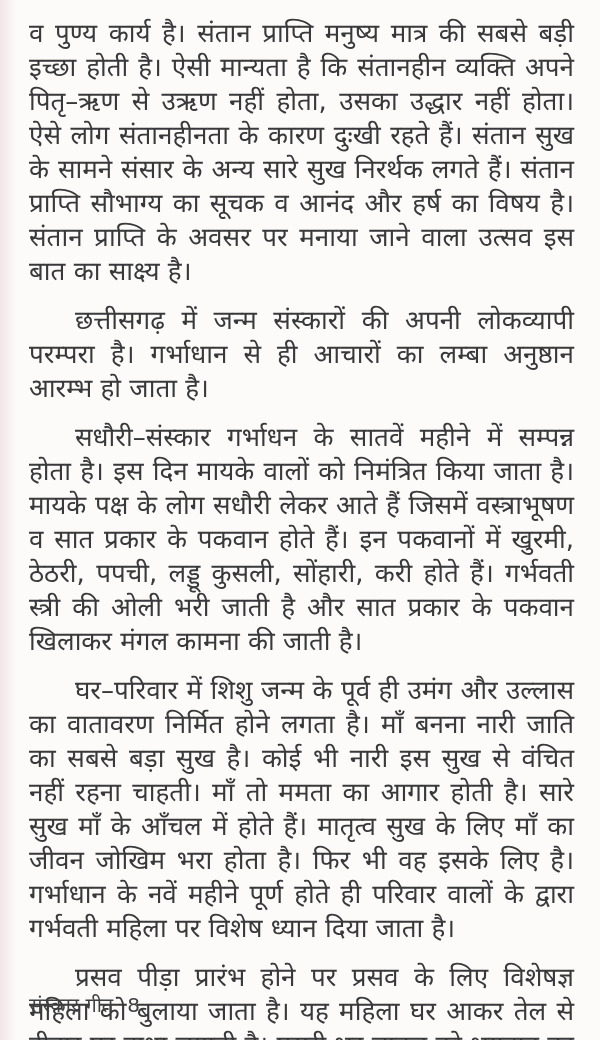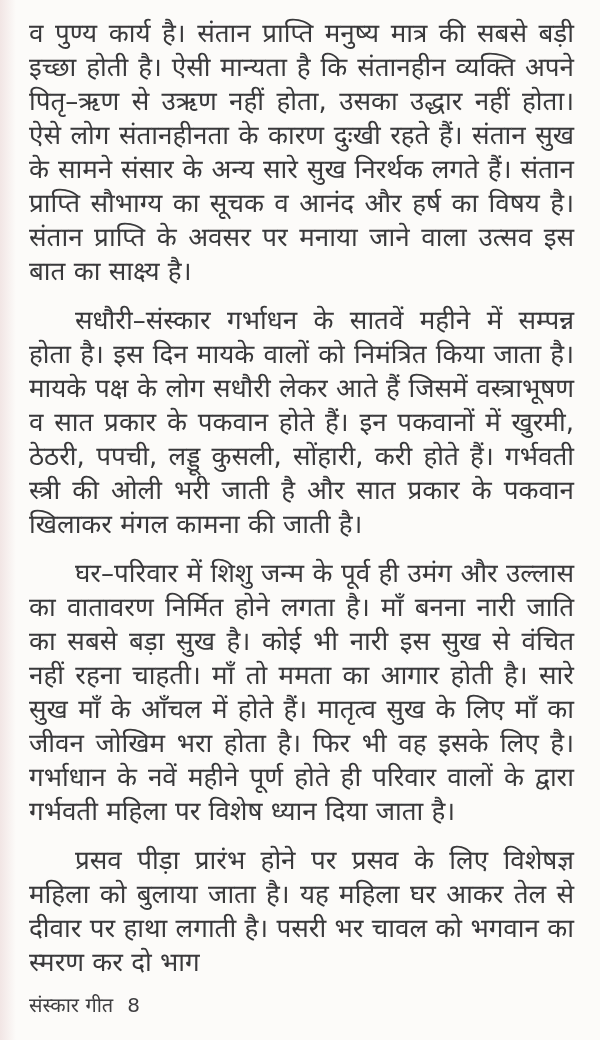--- a/index.html
+++ b/index.html
@@ -65,20 +65,21 @@
 </style>
 </head>
 <body>
 
 <div class="scan-edge"></div>
 
 <div class="page">
   <div class="body-text">
     <p>व पुण्य कार्य है। संतान प्राप्ति मनुष्य मात्र की सबसे बड़ी इच्छा होती है। ऐसी मान्यता है कि संतानहीन व्यक्ति अपने पितृ–ऋण से उऋण नहीं होता, उसका उद्धार नहीं होता। ऐसे लोग संतानहीनता के कारण दुःखी रहते हैं। संतान सुख के सामने संसार के अन्य सारे सुख निरर्थक लगते हैं। संतान प्राप्ति सौभाग्य का सूचक व आनंद और हर्ष का विषय है। संतान प्राप्ति के अवसर पर मनाया जाने वाला उत्सव इस बात का साक्ष्य है।</p>
 
+    <p class="indent">छत्तीसगढ़ में जन्म संस्कारों की अपनी लोकव्यापी परम्परा है। गर्भाधान से ही आचारों का लम्बा अनुष्ठान आरम्भ हो जाता है।</p>
 
 
     <p class="indent">सधौरी–संस्कार गर्भाधन के सातवें महीने में सम्पन्न होता है। इस दिन मायके वालों को निमंत्रित किया जाता है। मायके पक्ष के लोग सधौरी लेकर आते हैं जिसमें वस्त्राभूषण व सात प्रकार के पकवान होते हैं। इन पकवानों में खुरमी, ठेठरी, पपची, लड्डू कुसली, सोंहारी, करी होते हैं। गर्भवती स्त्री की ओली भरी जाती है और सात प्रकार के पकवान खिलाकर मंगल कामना की जाती है।</p>
 
     <p class="indent">घर–परिवार में शिशु जन्म के पूर्व ही उमंग और उल्लास का वातावरण निर्मित होने लगता है। माँ बनना नारी जाति का सबसे बड़ा सुख है। कोई भी नारी इस सुख से वंचित नहीं रहना चाहती। माँ तो ममता का आगार होती है। सारे सुख माँ के आँचल में होते हैं। मातृत्व सुख के लिए माँ का जीवन जोखिम भरा होता है। फिर भी वह इसके लिए है। गर्भाधान के नवें महीने पूर्ण होते ही परिवार वालों के द्वारा गर्भवती महिला पर विशेष ध्यान दिया जाता है।</p>
 
     <p class="indent">प्रसव पीड़ा प्रारंभ होने पर प्रसव के लिए विशेषज्ञ महिला को बुलाया जाता है। यह महिला घर आकर तेल से दीवार पर हाथा लगाती है। पसरी भर चावल को भगवान का स्मरण कर दो भाग</p>
   </div>
 
   <div class="page-footer">

